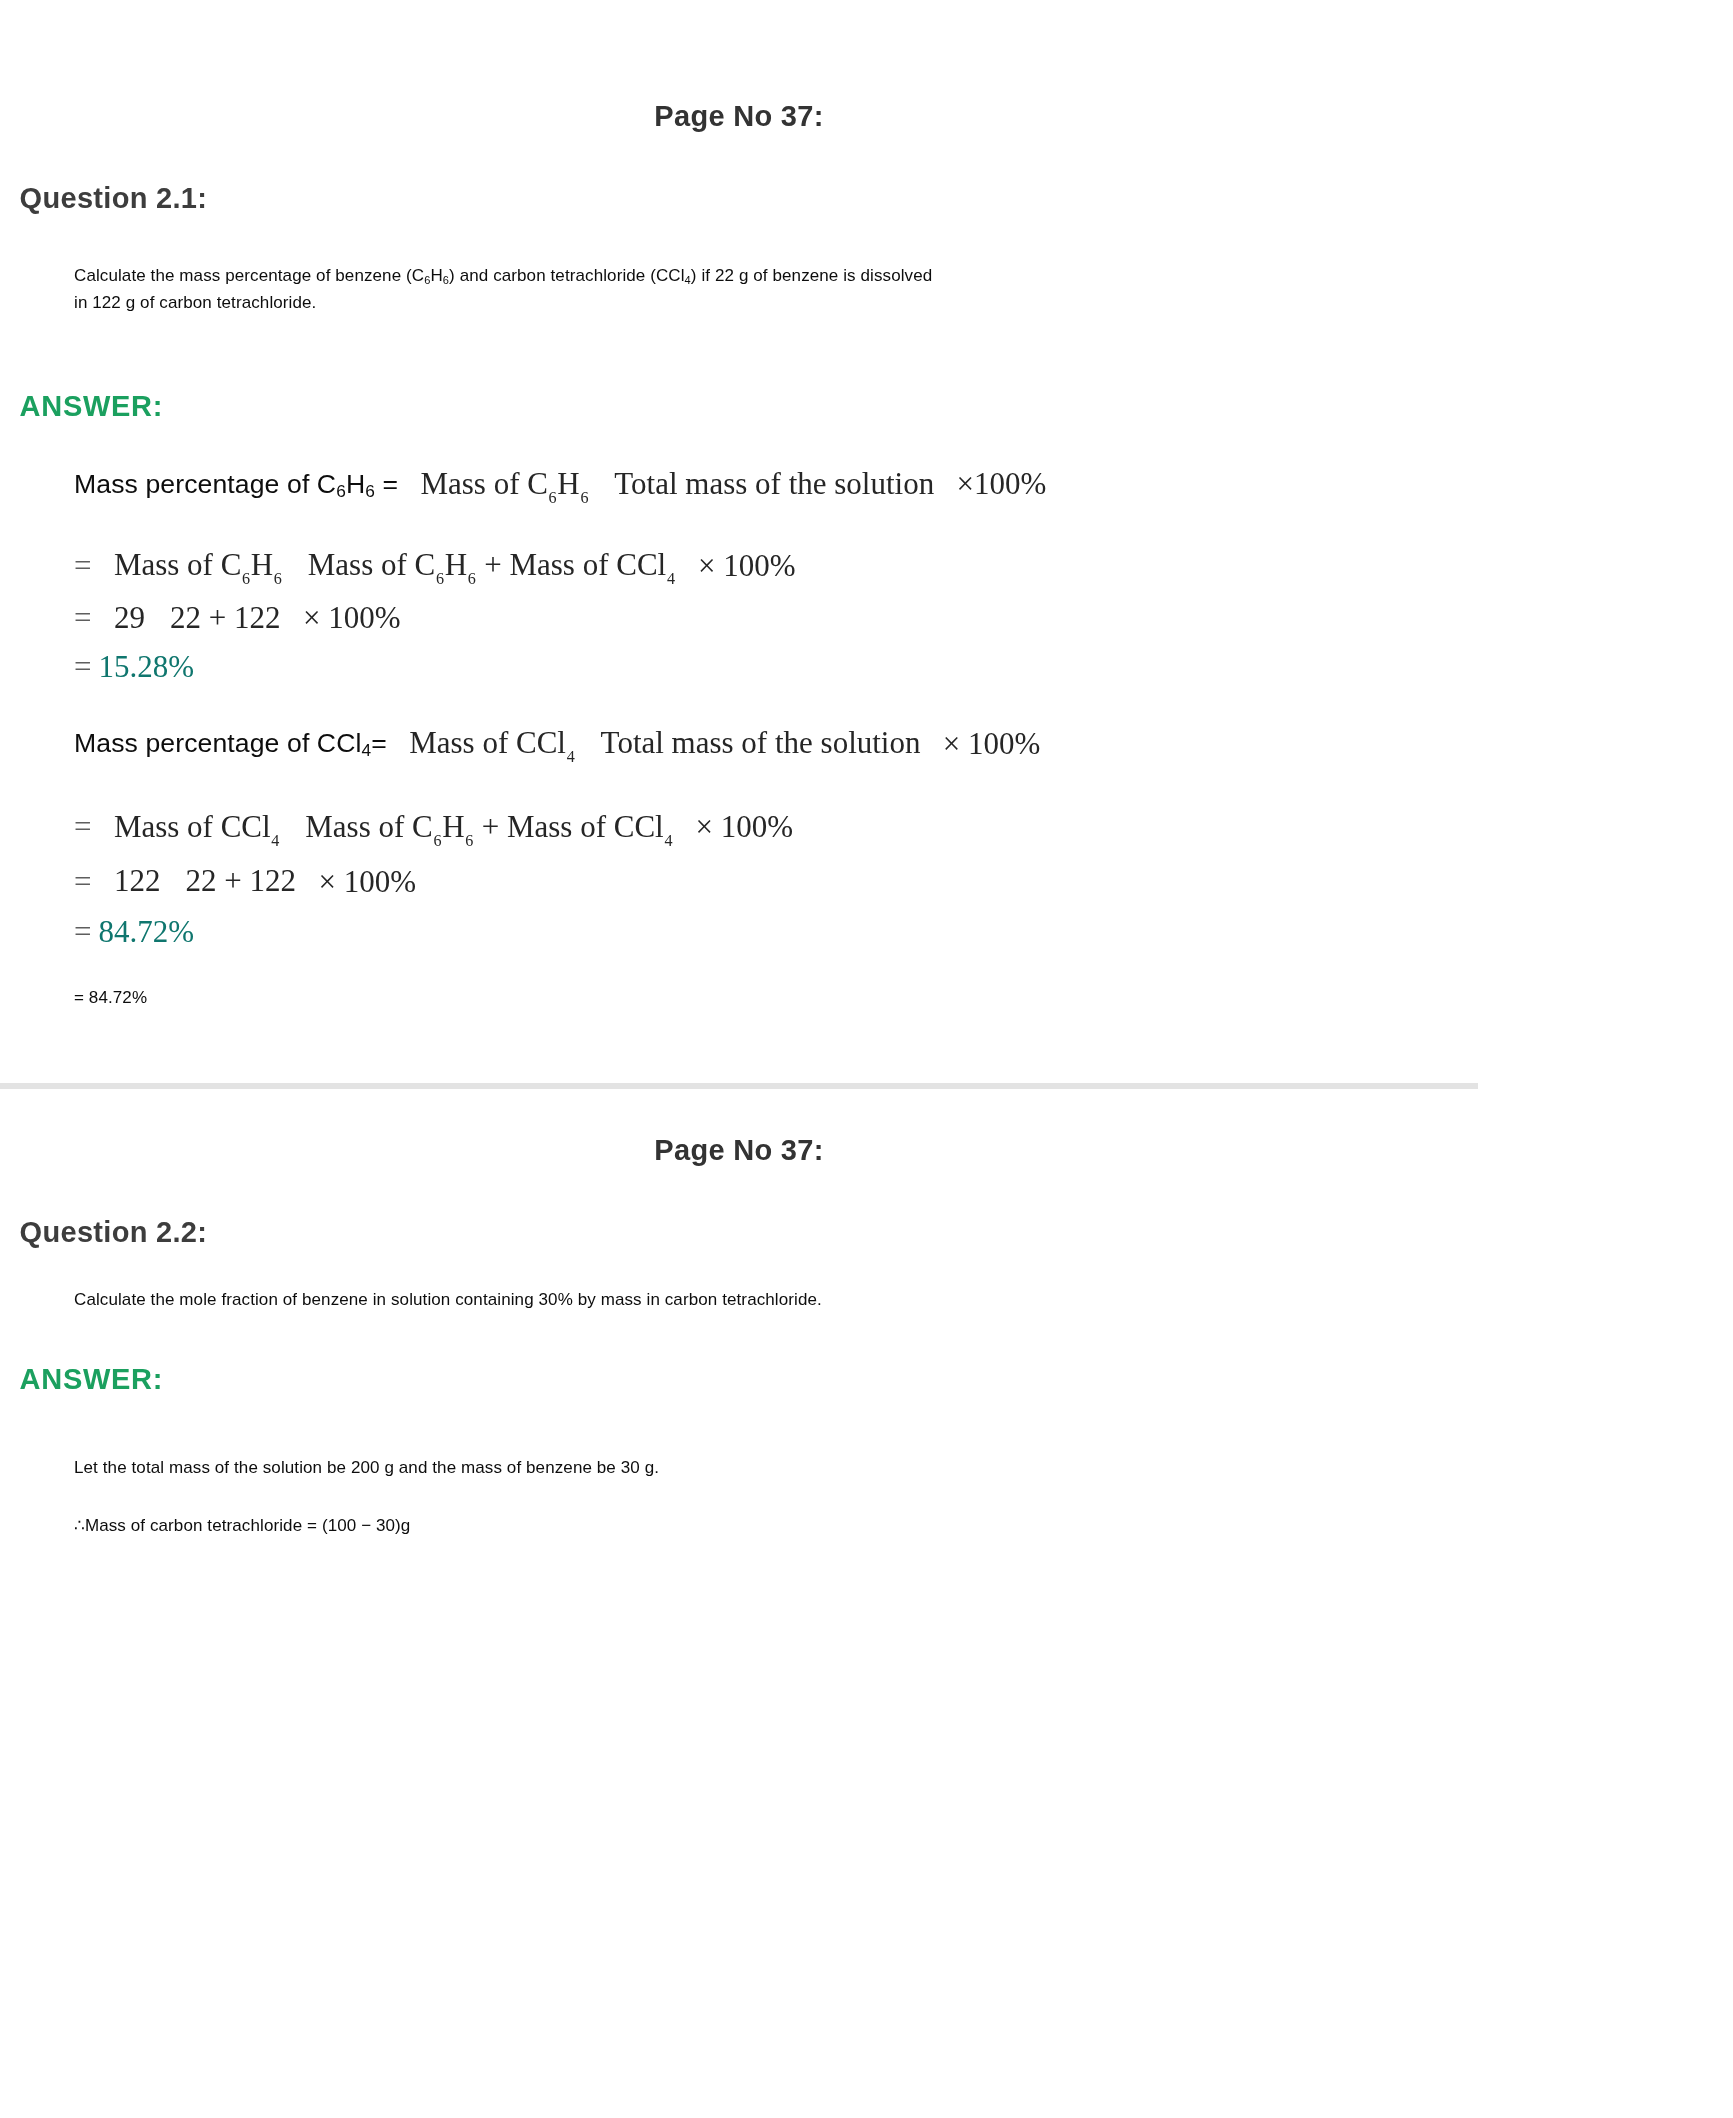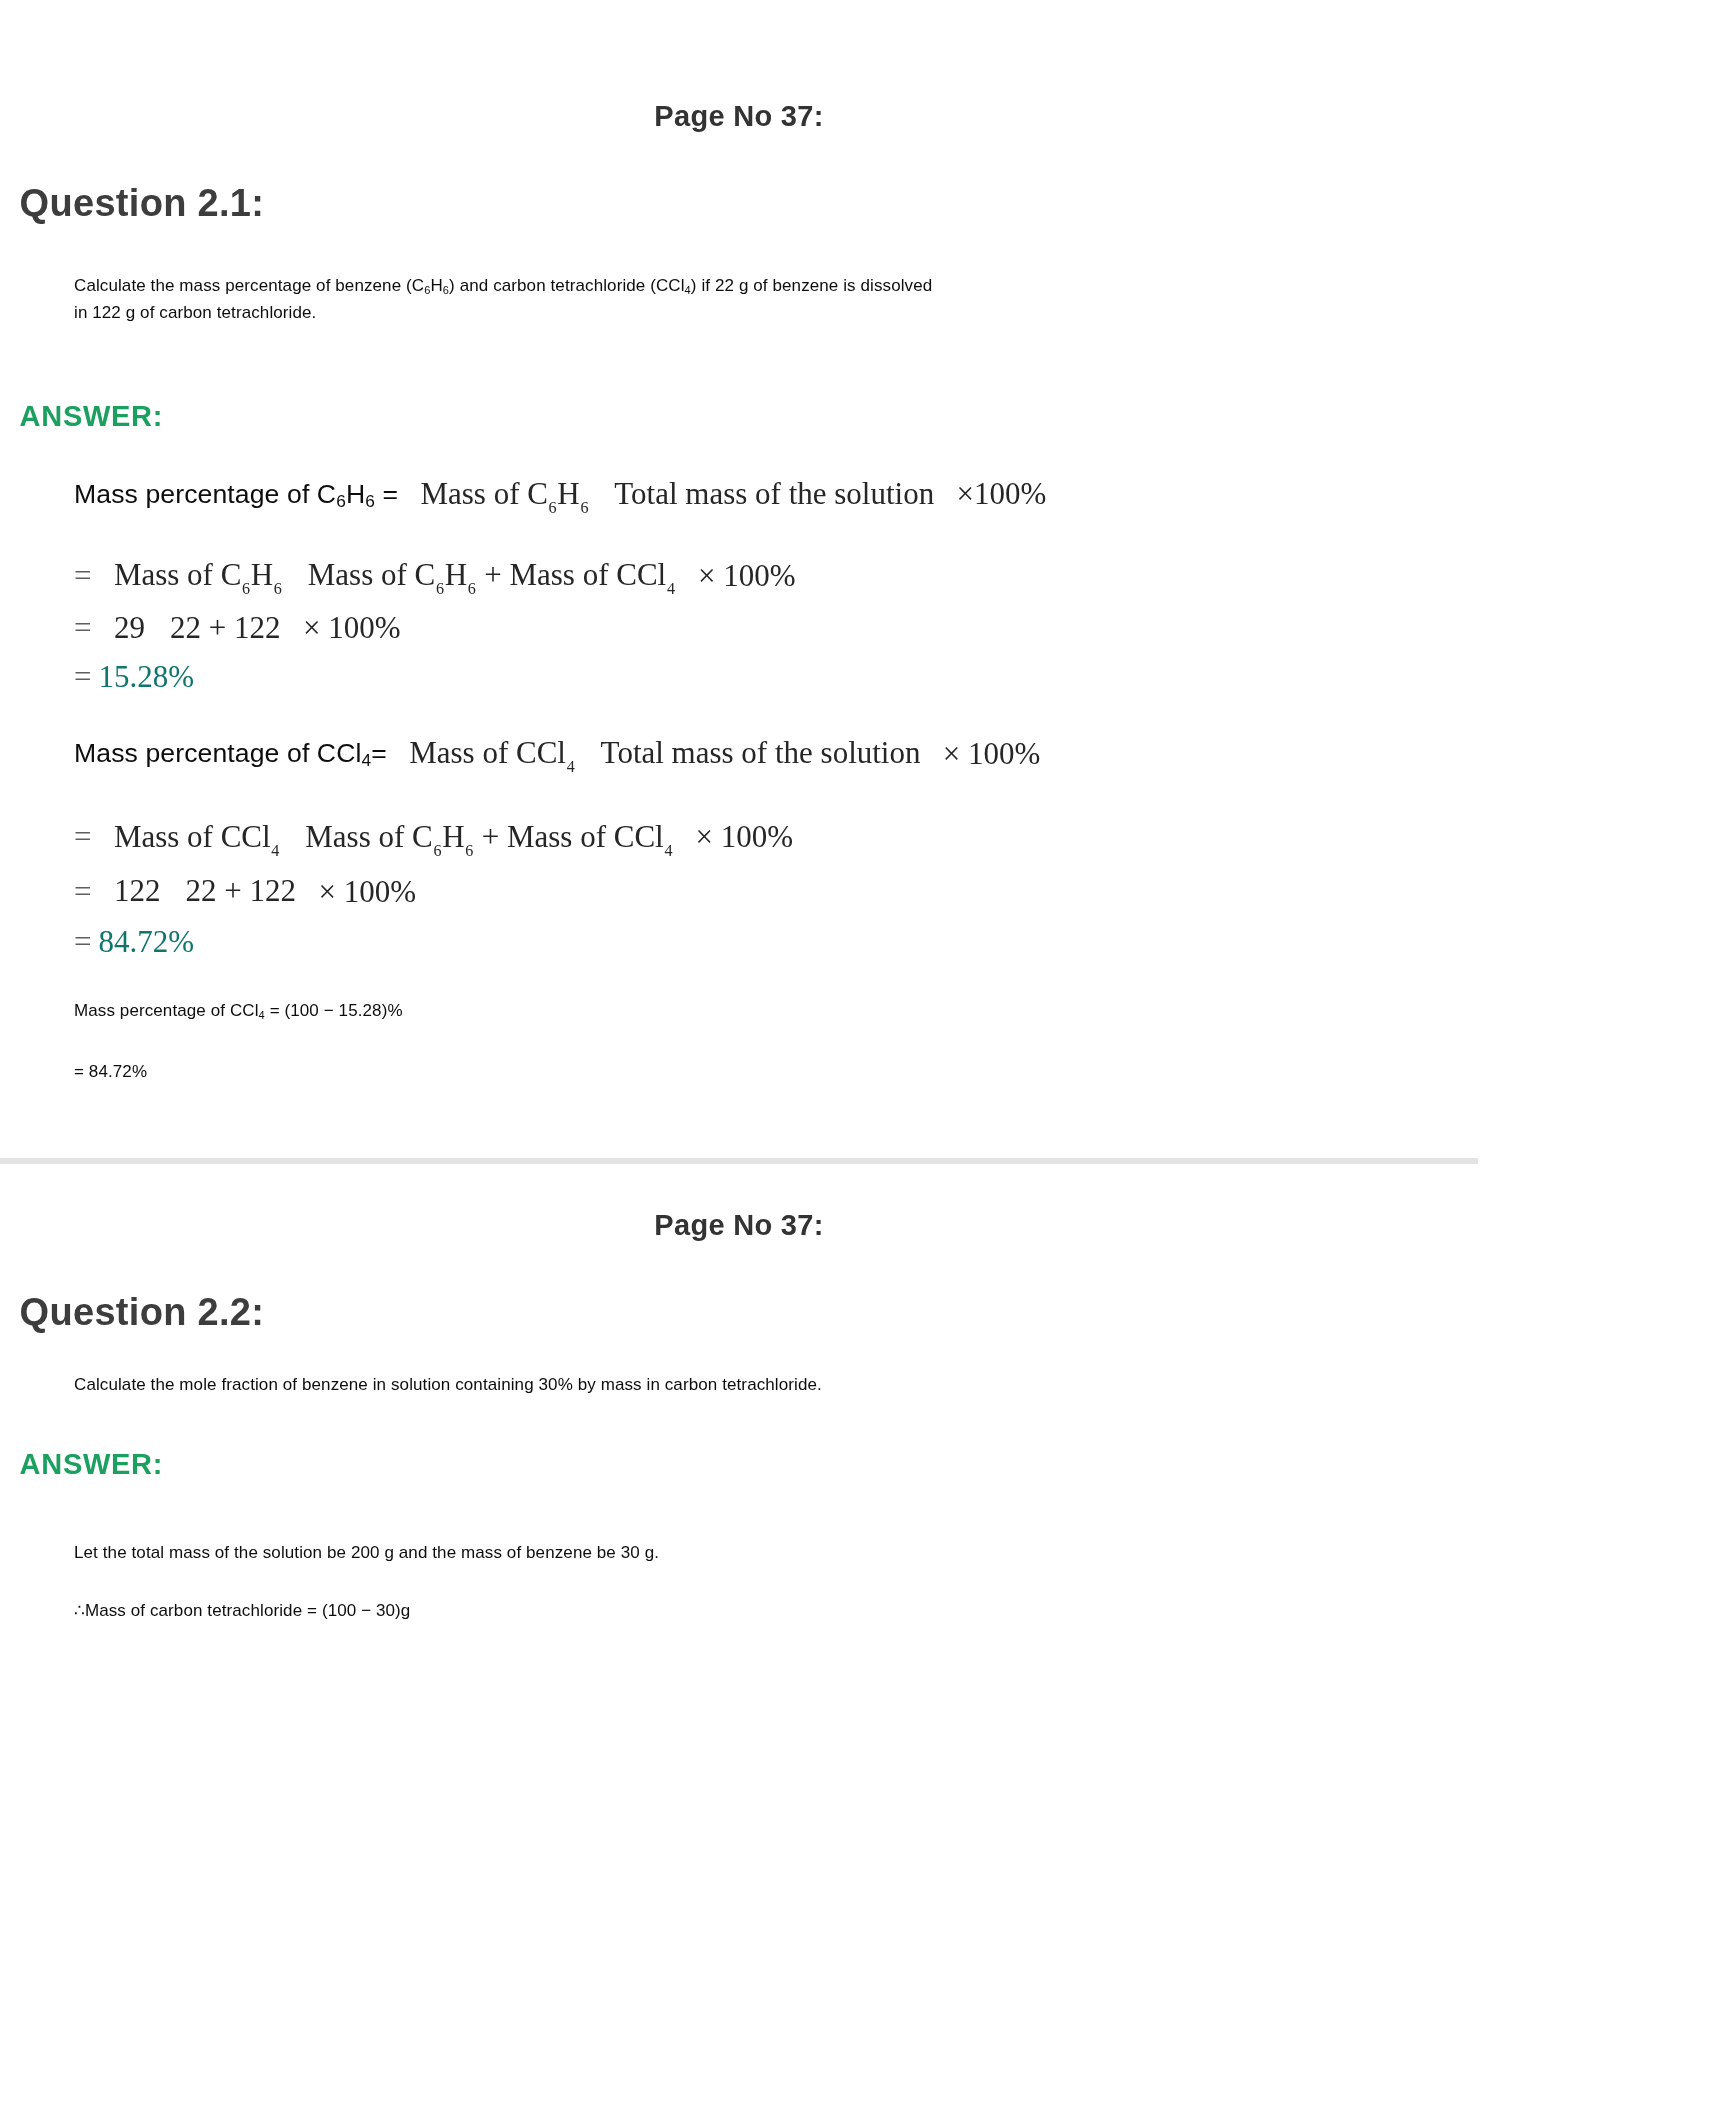--- a/index.html
+++ b/index.html
@@ -14,21 +14,21 @@
     margin-top: 44px;
   }
   .page-title {
     font-size: 29px;
     font-weight: bold;
     color: #333333;
     text-align: center;
     letter-spacing: 0.3px;
   }
   .q-heading {
-    font-size: 38px;
+    font-size: 29px;
     font-weight: bold;
     color: #3d3d3d;
     margin-left: 19.6px;
     letter-spacing: 0.3px;
   }
   .answer-heading {
     font-size: 29px;
     font-weight: bold;
     color: #1BA05F;
     margin-left: 19.6px;
@@ -204,21 +204,20 @@
     </span>
     <span class="eq-suffix">× 100%</span>
   </div>
 
   <div class="eq mt-eq8">
     <span class="eq-prefix">=</span>
     <span class="eq-val">84.72%</span>
   </div>
 
 
-  <div class="body-text mt-altline1">Mass percentage of CCl<sub>4</sub> = (100 − 15.28)%</div>
 
   <div class="body-text mt-altline2">= 84.72%</div>
 
   <div class="divider mt-divider"></div>
 
   <div class="page-title mt-title2">Page No 37:</div>
 
   <div class="q-heading mt-qhead2">Question 2.2:</div>
 
   <div class="body-text mt-qtext2">Calculate the mole fraction of benzene in solution containing 30% by mass in carbon tetrachloride.</div>

